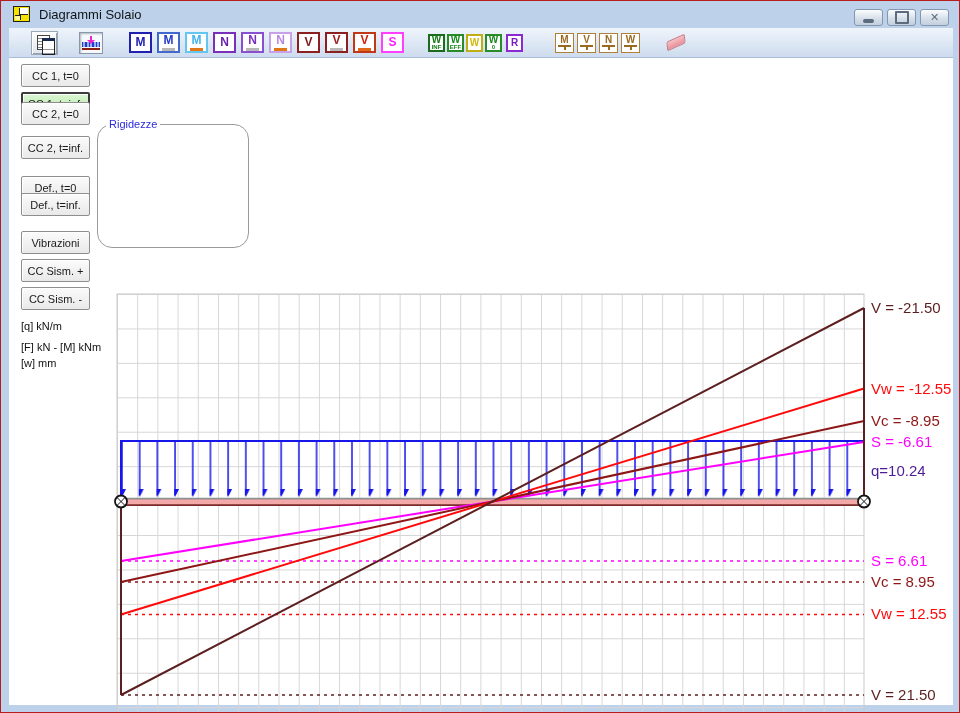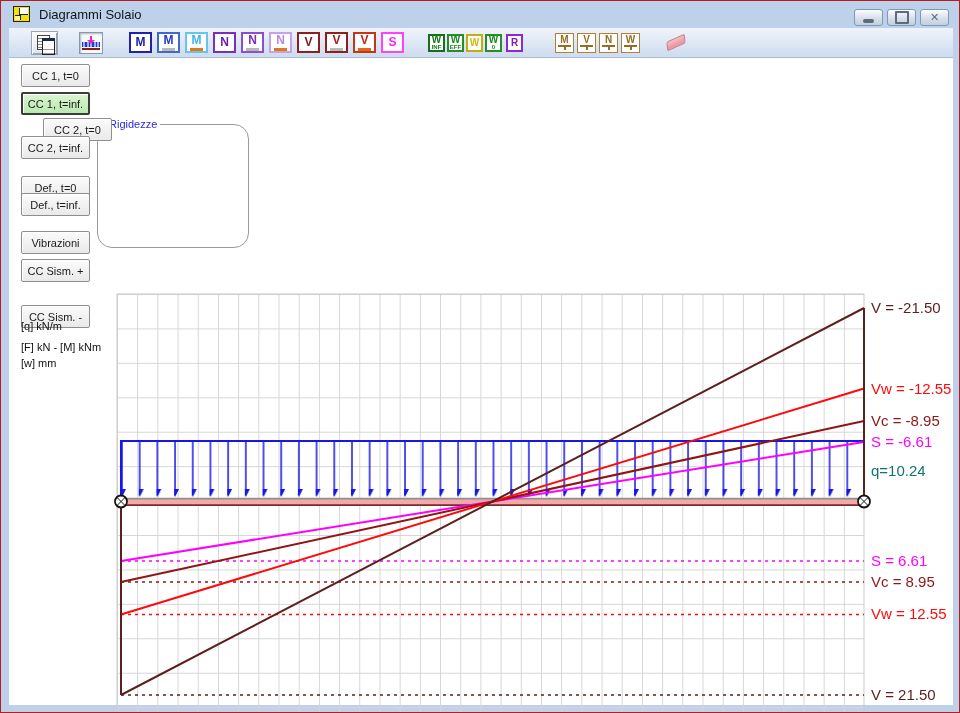--- a/index.html
+++ b/index.html
@@ -244,30 +244,30 @@
       </svg>
       <div id="chart-labels">
           <div class="chart-label" style="color: rgb(92, 31, 31); top: 10px; left: 762px;">V = -21.50</div>
           <div class="chart-label" style="color: rgb(92, 31, 31); top: 397px; left: 762px;">V = 21.50</div>
           <div class="chart-label" style="color: rgb(255, 10, 10); top: 90.55px; left: 762px;">Vw = -12.55</div>
           <div class="chart-label" style="color: rgb(255, 10, 10); top: 316.45px; left: 762px;">Vw = 12.55</div>
           <div class="chart-label" style="color: rgb(142, 22, 22); top: 122.95px; left: 762px;">Vc = -8.95</div>
           <div class="chart-label" style="color: rgb(142, 22, 22); top: 284.05px; left: 762px;">Vc = 8.95</div>
           <div class="chart-label" style="color: rgb(255, 0, 255); top: 144.01px; left: 762px;">S = -6.61</div>
           <div class="chart-label" style="color: rgb(255, 0, 255); top: 262.99px; left: 762px;">S = 6.61</div>
-          <div class="chart-label" style="color: #0f766e; top: 173px; left: 762px;">q=10.24</div>
+          <div class="chart-label" style="color: #4c1d95; top: 173px; left: 762px;">q=10.24</div>
         </div>
     </div>
 
   <div class="side-btn" style="top: 6px;">CC 1, t=0</div>
       <div class="side-btn selected" style="top: 34px;">CC 1, t=inf.</div>
-      <div class="side-btn" style="top: 60px; margin-left: 22px;">CC 2, t=0</div>
+      <div class="side-btn" style="top: 44px;">CC 2, t=0</div>
       <div class="side-btn" style="top: 78px;">CC 2, t=inf.</div>
       <div class="side-btn" style="top: 118px;">Def., t=0</div>
       <div class="side-btn" style="top: 135px;">Def., t=inf.</div>
       <div class="side-btn" style="top: 173px;">Vibrazioni</div>
       <div class="side-btn" style="top: 201px;">CC Sism. +</div>
-      <div class="side-btn" style="top: 229px; margin-top: 18px;">CC Sism. -</div>
+      <div class="side-btn" style="top: 229px;">CC Sism. -</div>
       <div class="unit-label" style="top: 262px;">[q] kN/m</div>
       <div class="unit-label" style="top: 283px;">[F] kN - [M] kNm</div>
       <div class="unit-label" style="top: 299px;">[w] mm</div>
     </div>
 </div>
 
 </body></html>

